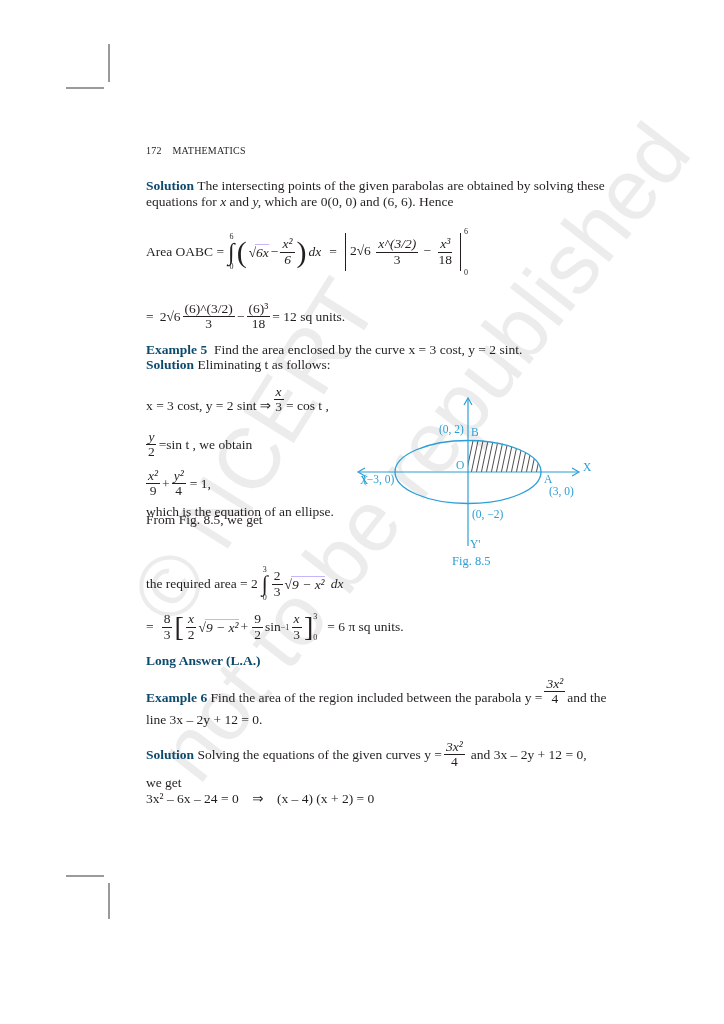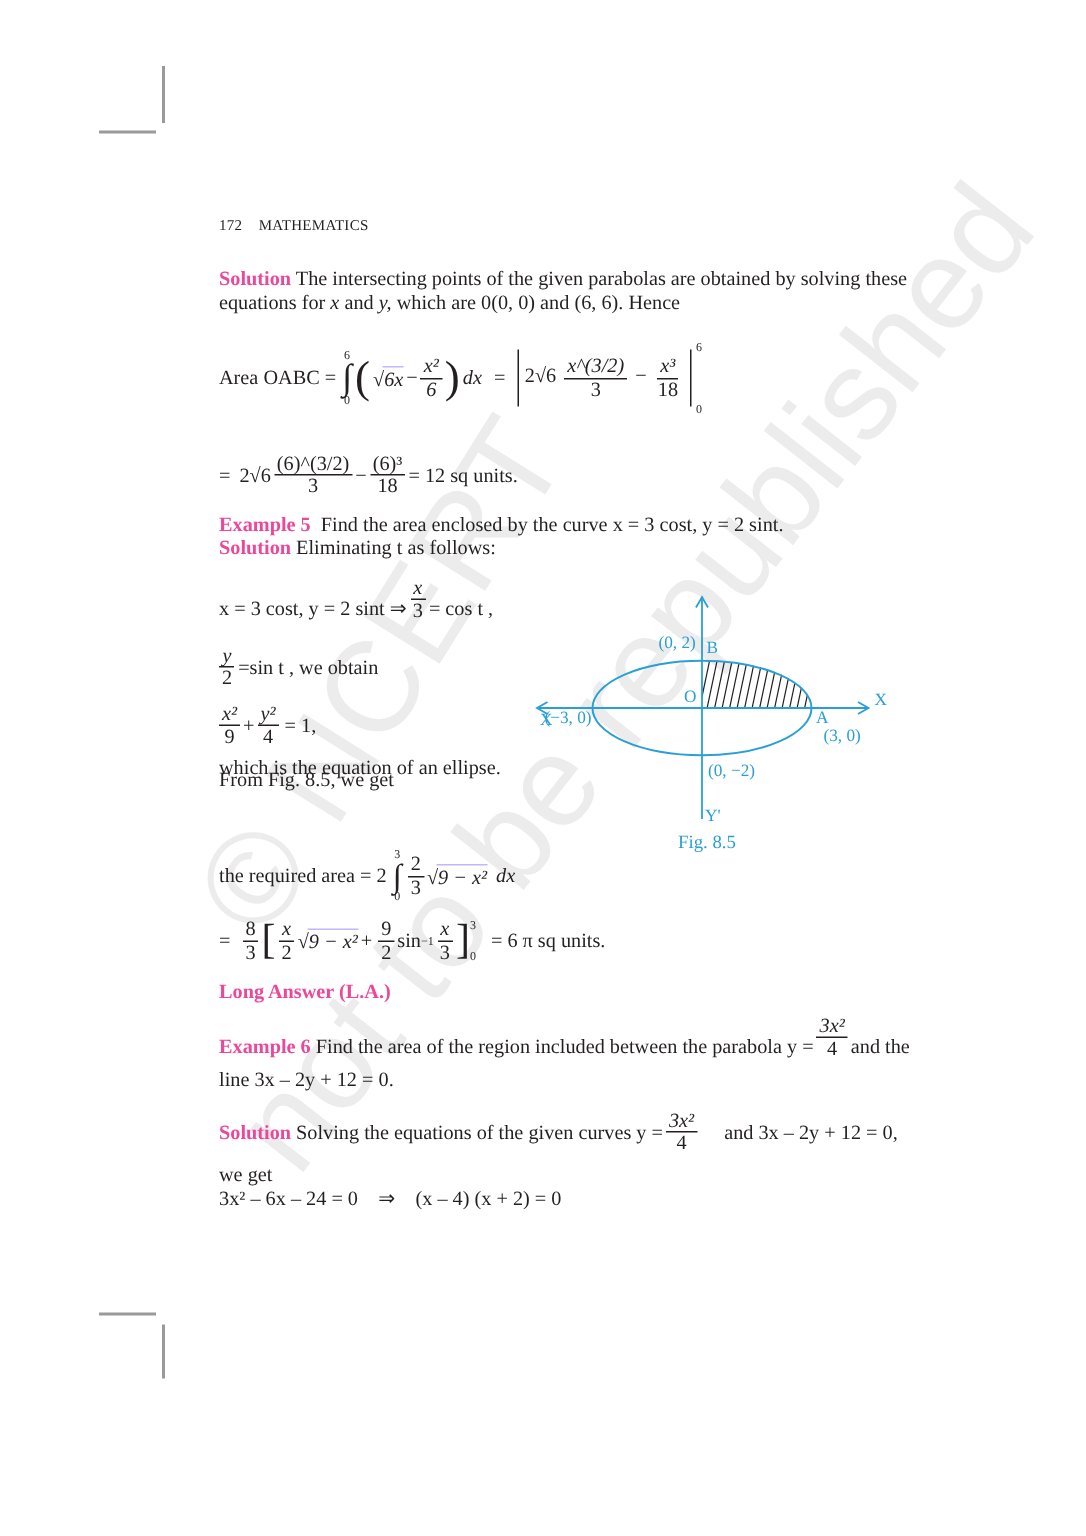--- a/index.html
+++ b/index.html
@@ -1,21 +1,21 @@
 <!DOCTYPE html>
 <html><head>
 <meta charset="utf-8">
 <style>
   html, body { margin: 0; padding: 0; background: #ffffff; }
   body { width: 724px; height: 1024px; position: relative; overflow: hidden;
          font-family: "Liberation Serif", serif; color: #231f20; font-size: 13.5px; }
   .abs { position: absolute; white-space: nowrap; }
   .crop { position: absolute; background: #9a9a9a; }
   .hdr { font-size: 10px; letter-spacing: 0.2px; }
-  .blue { color: #ec4899; font-weight: bold; }
+  .blue { color: #0c4a6e; font-weight: bold; }
   .it { font-style: italic; }
   .frac { display: inline-flex; flex-direction: column; align-items: center; vertical-align: middle; line-height: 1.05; margin: 0 2px; }
   .frac .num { border-bottom: 1px solid #231f20; padding: 0 2px; }
   .frac .den { padding: 0 2px; }
   .sup { font-size: 8px; vertical-align: super; }
   .small { font-size: 8px; }
   .sqrt { display: inline-block; border-top: 1px solid #c4b5fd; padding-left: 1px; margin-left: -1px; }
   .bar { display: inline-block; border-left: 1px solid #231f20; border-right: 1px solid #231f20; padding: 4px 4px; vertical-align: middle; }
   .diagram-label { position: absolute; font-size: 11.5px; color: #2a9fd6; white-space: nowrap; font-family: "Liberation Serif", serif; }
   .watermark { position: absolute; font-family: "Liberation Sans", sans-serif; color: rgba(200,200,200,0.35); font-size: 86px; transform-origin: left bottom; white-space: nowrap; pointer-events: none; }
@@ -245,16 +245,16 @@
 </div>
 <div class="abs" style="left:146px; top:712px;">line 3x – 2y + 12 = 0.</div>
 
 <div class="abs" style="left:146px; top:740px; display:flex; align-items:center;">
   <span class="blue">Solution</span>&nbsp;
   <span>Solving the equations of the given curves y =</span>
   <span class="frac it">
       <span class="num">3x²</span>
       <span class="den" style="font-style:normal;">4</span>
     </span>
-  <span style="margin-left:16px;">and 3x – 2y + 12 = 0,</span>
+  <span style="margin-left:4px;">and 3x – 2y + 12 = 0,</span>
 </div>
 <div class="abs" style="left:146px; top:775px;">we get</div>
 <div class="abs" style="left:146px; top:790px; white-space:pre;">3x² – 6x – 24 = 0    ⇒    (x – 4) (x + 2) = 0</div>
 
 </body></html>

